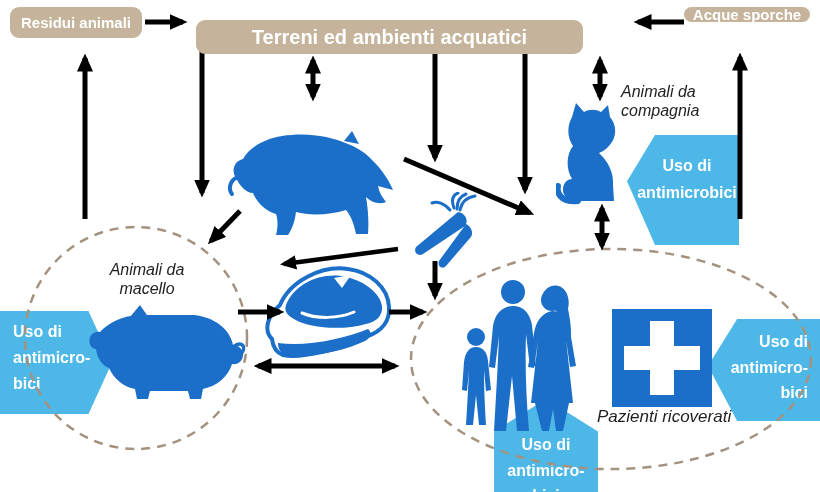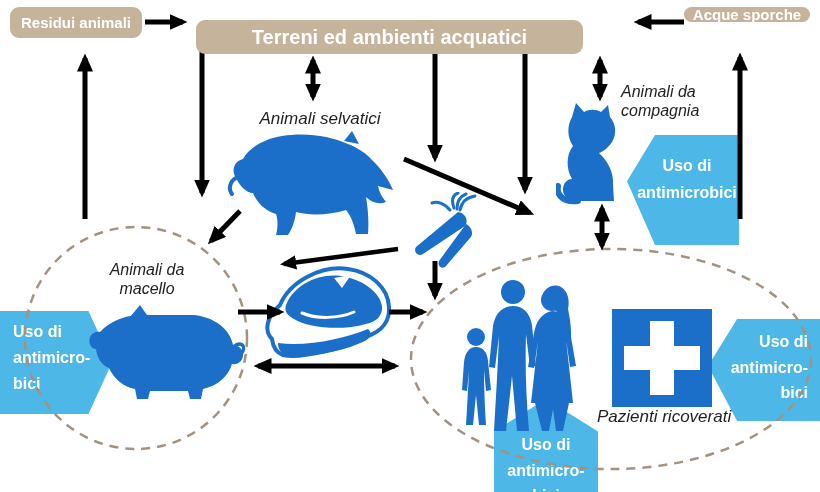--- a/index.html
+++ b/index.html
@@ -154,20 +154,19 @@
     <line class="arrow-line" x1="389" y1="312" x2="423" y2="312" marker-end="url(#ah)"></line>
     <line class="arrow-line" x1="258" y1="366" x2="395" y2="366" marker-start="url(#ahr)" marker-end="url(#ah)"></line>
     <line class="arrow-line" x1="435" y1="261" x2="435" y2="296" marker-end="url(#ah)"></line>
     <line class="arrow-line" x1="602" y1="208" x2="602" y2="246" marker-start="url(#ahr)" marker-end="url(#ah)"></line>
   </svg>
 
   <div class="abs tanbox z-label" style="left:10px;top:7px;width:132px;height:31px;font-size:15px;">Residui animali</div>
   <div class="abs tanbox z-label" style="left:196px;top:20px;width:387px;height:34px;font-size:20px;">Terreni ed ambienti acquatici</div>
   <div class="abs tanbox z-label" style="left:684px;top:7px;width:126px;height:15px;font-size:15px;">Acque sporche</div>
 
-  <div class="abs lbl z-label" style="left:236px;top:109px;width:168px;text-align:center;font-size:17px;">Animali selvatici</div>
   <div class="abs lbl z-label" style="left:621px;top:83px;width:120px;text-align:left;font-size:16px;">Animali da
 compagnia</div>
   <div class="abs lbl z-label" style="left:84px;top:261px;width:126px;text-align:center;font-size:16px;">Animali da
 macello</div>
   <div class="abs lbl z-label" style="left:597px;top:407px;width:170px;text-align:left;font-size:17px;">Pazienti ricoverati</div>
 
 </div>
 
 </body></html>

